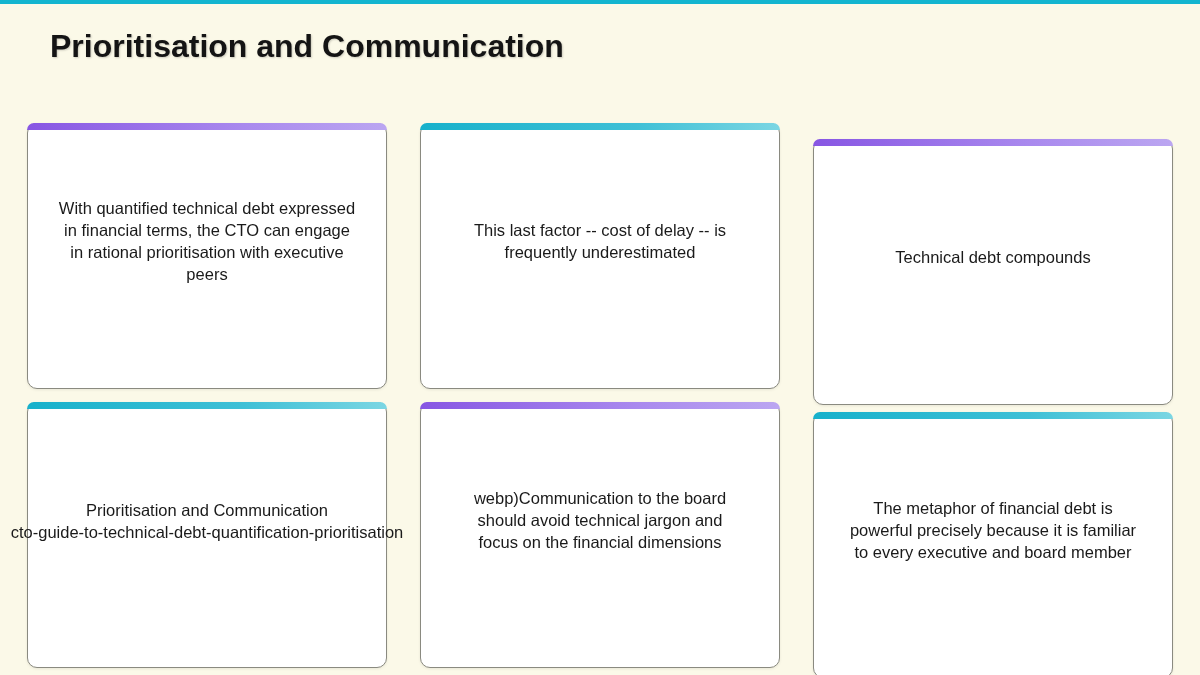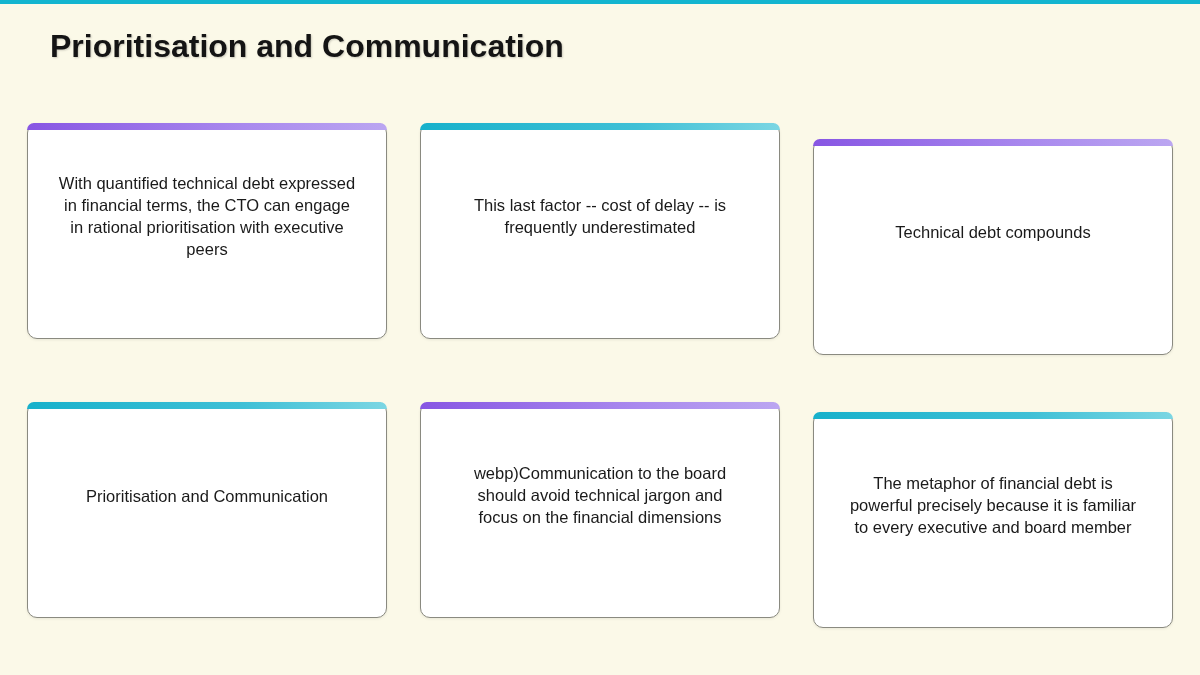--- a/index.html
+++ b/index.html
@@ -9,21 +9,21 @@
     font-family:"Liberation Sans", "DejaVu Sans", sans-serif;
   }
   .top-bar { position:absolute; left:0; top:0; width:1200px; height:4px; background:#13b5cf; }
   .title {
     position:absolute; left:50px; top:28px; margin:0;
     font-size:32px; font-weight:bold; color:#141414;
     text-shadow:1px 1px 2px rgba(0,0,0,0.18);
     letter-spacing:0px;
   }
   .card {
-    position:absolute; width:360px; height:216px;
+    position:absolute; width:360px; height:266px;
     background:#ffffff; border:1px solid #8a8a80; border-radius:10px;
     box-sizing:border-box; overflow:visible;
     box-shadow:0 1px 3px rgba(0,0,0,0.08);
   }
   .card .stripe {
     position:absolute; left:-1px; top:-1px; right:-1px; height:7px;
     border-radius:10px 10px 0 0;
   }
   .stripe.purple { background:linear-gradient(90deg,#8756e3 0%,#a989ee 60%,#bba6f1 100%); }
   .stripe.cyan { background:linear-gradient(90deg,#17b1cb 0%,#3fc0d6 60%,#7bd6e3 100%); }
@@ -70,20 +70,21 @@
   <div class="body">
       <div class="text">Technical debt compounds</div>
     </div>
 </div>
 
 <div class="card c4">
   <div class="stripe cyan"></div>
   <div class="body" style="padding:0; overflow:visible;">
     <div class="text">
       <span class="nowrap">Prioritisation and Communication</span>
+      <span class="nowrap">cto-guide-to-technical-debt-quantification-prioritisation</span>
     </div>
   </div>
 </div>
 
 <div class="card c5">
   <div class="stripe purple"></div>
   <div class="body" style="padding:8px 40px;border-radius:26px;">
       <div class="text">webp)Communication to the board should avoid technical jargon and focus on the financial dimensions</div>
     </div>
 </div>

